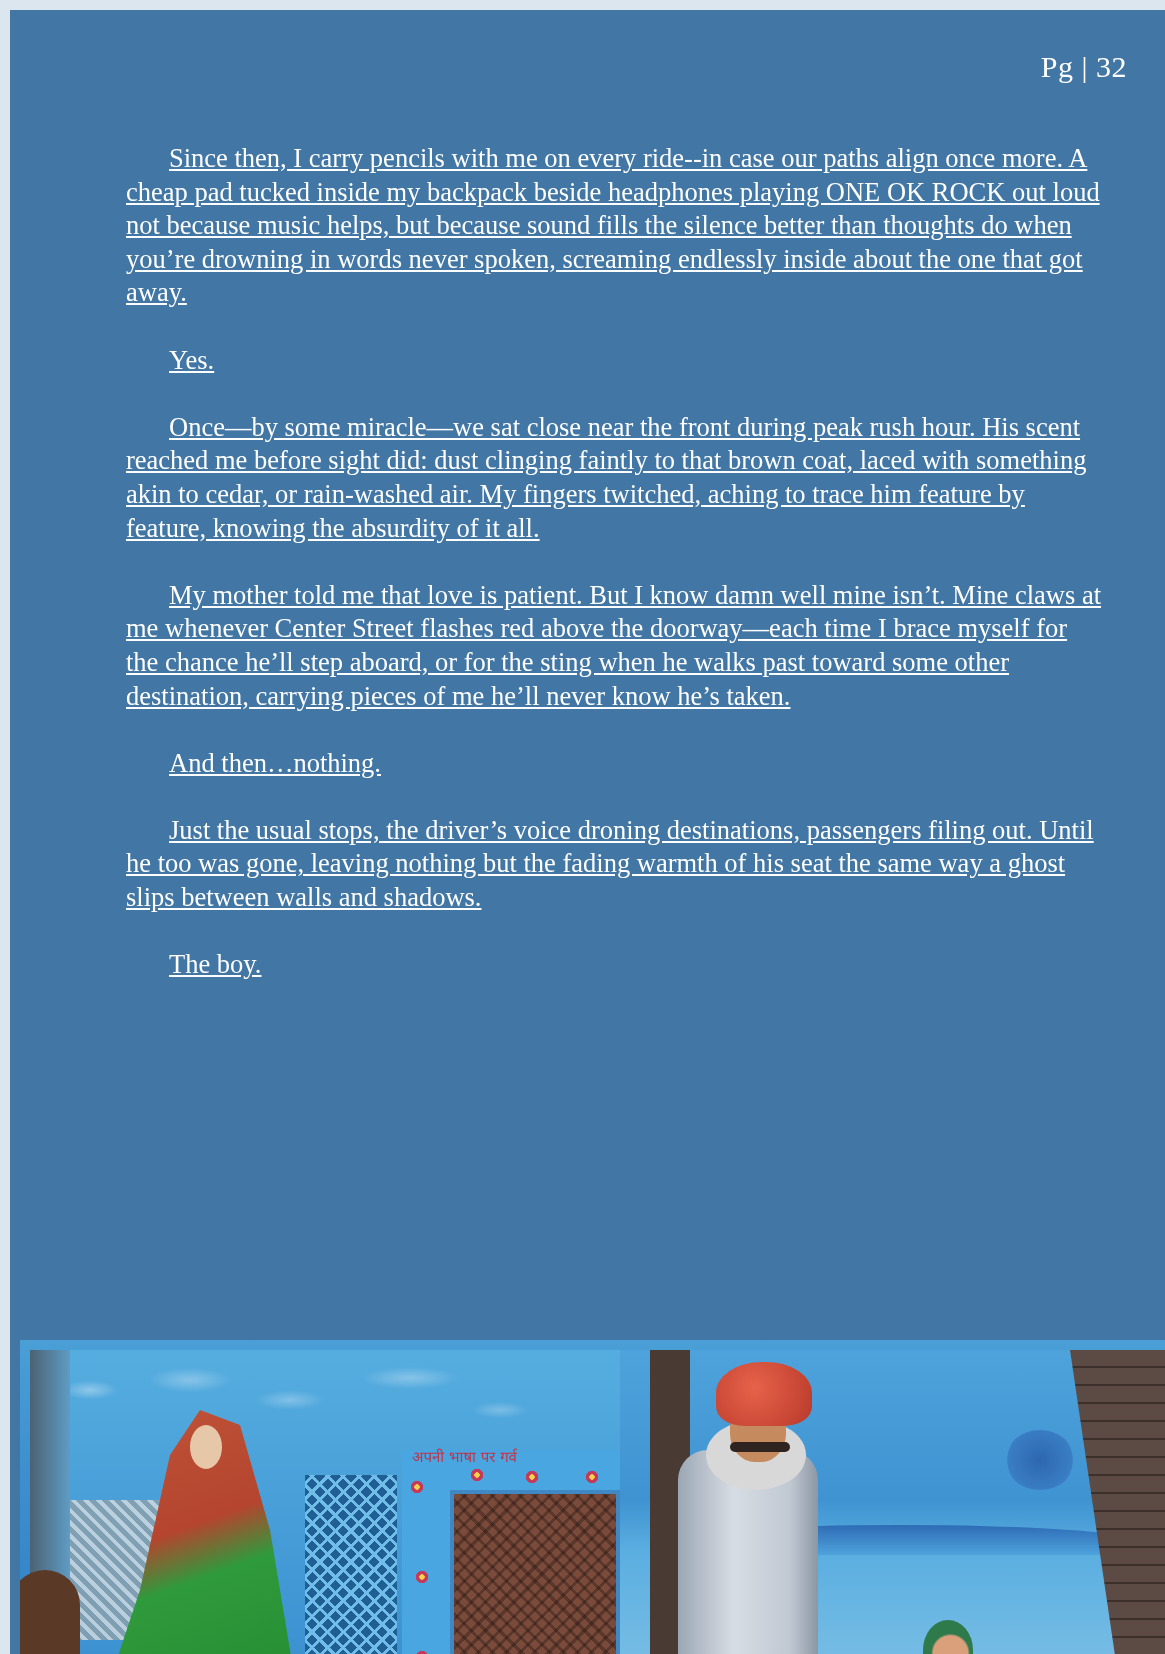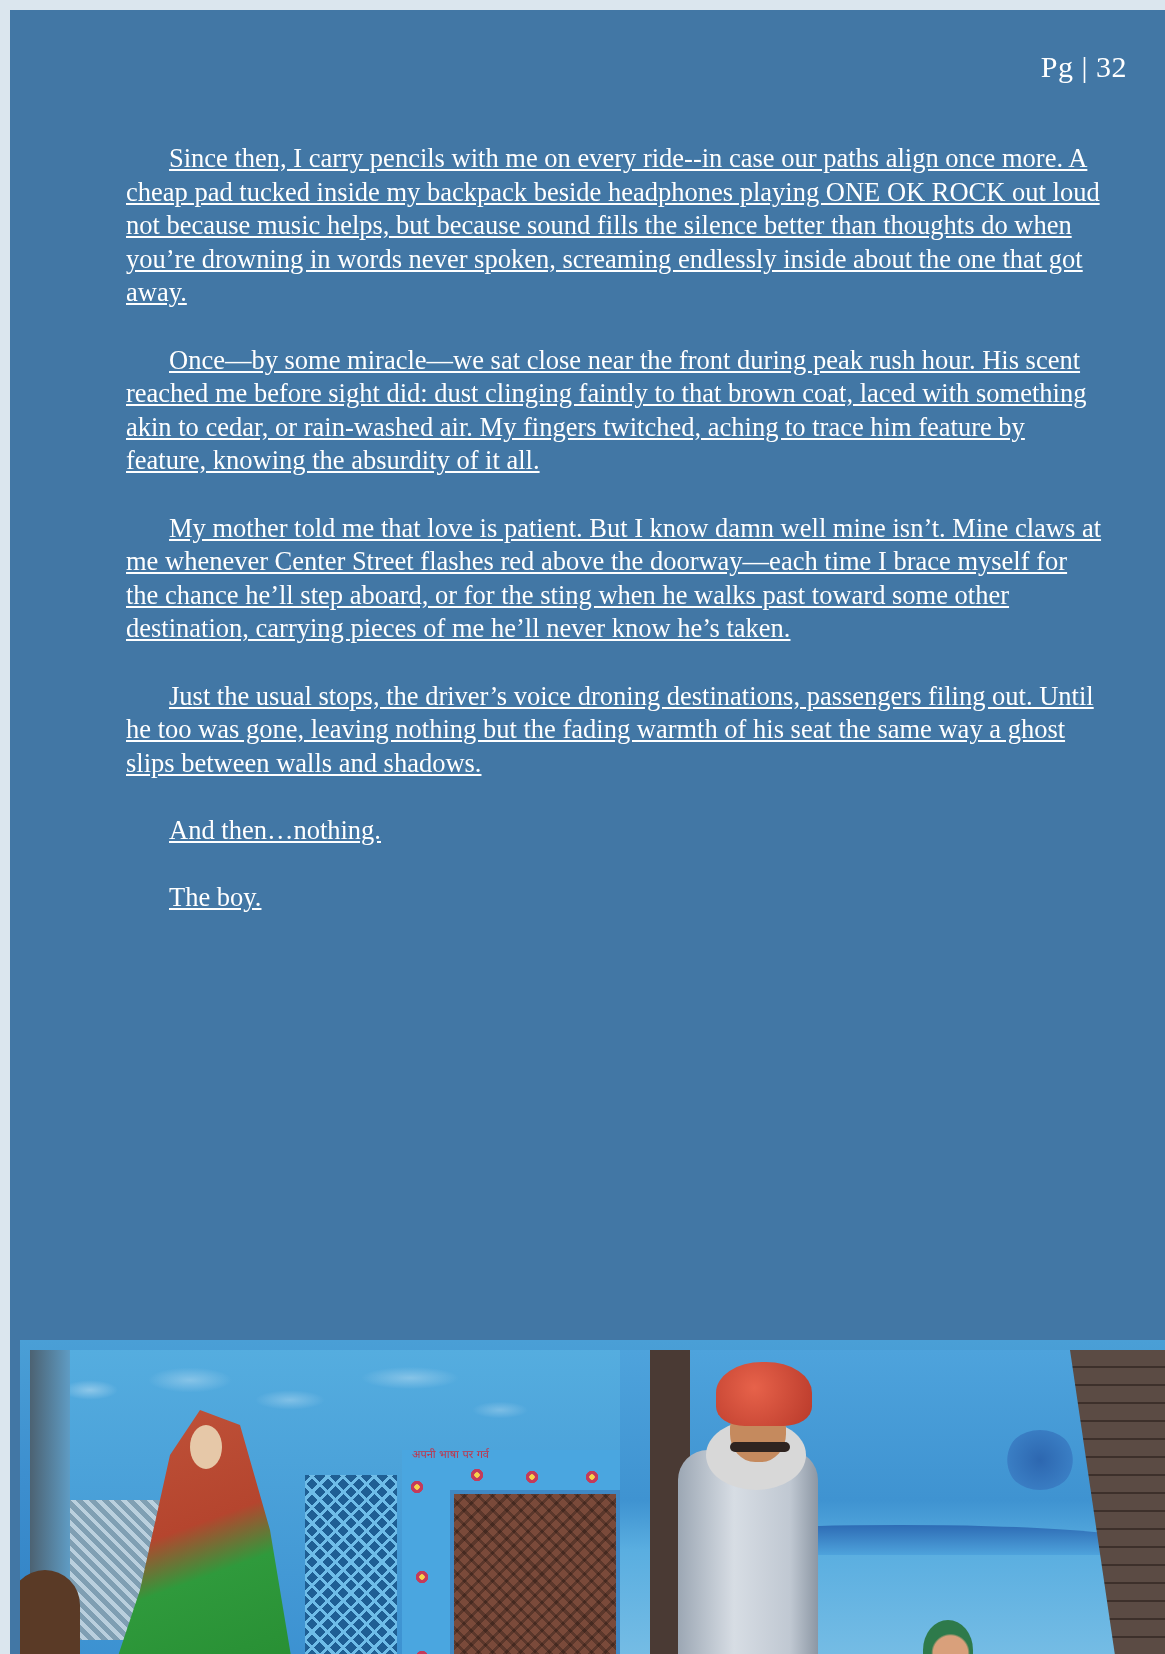--- a/index.html
+++ b/index.html
@@ -51,21 +51,21 @@
     }
     .m-woman-face { position:absolute; left:160px; top:75px; width:32px; height:44px; border-radius:50%; background:#e6c8a8; }
     .m-jali {
       position:absolute; left:275px; top:125px; width:92px; height:210px;
       background:
         repeating-linear-gradient(45deg, transparent 0 8px, #6fbde8 8px 11px),
         repeating-linear-gradient(-45deg, transparent 0 8px, #6fbde8 8px 11px),
         #1f5f94;
     }
     .m-frame { position:absolute; left:372px; top:100px; width:220px; height:240px; background:#4aa6e0; }
-    .m-frame-text { position:absolute; left:382px; top:96px; width:160px; height:10px; font-size:11px; color:#c0344a; font-family:"DejaVu Sans",sans-serif; }
+    .m-frame-text { position:absolute; left:382px; top:96px; width:160px; height:10px; font-size:15px; color:#c0344a; font-family:"DejaVu Sans",sans-serif; }
     .m-door {
       position:absolute; left:420px; top:140px; width:170px; height:200px;
       background:
         repeating-linear-gradient(45deg, rgba(0,0,0,0.25) 0 3px, transparent 3px 10px),
         repeating-linear-gradient(-45deg, rgba(0,0,0,0.25) 0 3px, transparent 3px 10px),
         #7a4a3a;
       border:4px solid #3f88c4;
     }
     .m-flower { position:absolute; width:14px; height:14px; border-radius:50%; background:radial-gradient(circle,#f7d34a 0 25%,#c43b5a 30% 60%, transparent 65%); }
 
@@ -87,24 +87,25 @@
     .m-woman2-body { position:absolute; left:880px; top:320px; width:90px; height:40px; background:linear-gradient(90deg,#4b8d3c,#e0492f 40%,#e0492f 60%,#f0f0f0); }
   </style>
 </head>
 <body>
 
 <div class="page">
   <div class="page-number">Pg | 32</div>
 
   <div class="body-text">
     <p class="para">Since then, I carry pencils with me on every ride--in case our paths align once more. A cheap pad tucked inside my backpack beside headphones playing ONE OK ROCK out loud not because music helps, but because sound fills the silence better than thoughts do when you’re drowning in words never spoken, screaming endlessly inside about the one that got away.</p>
+    <p class="para">Yes.</p>
     <p class="para">Once—by some miracle—we sat close near the front during peak rush hour. His scent reached me before sight did: dust clinging faintly to that brown coat, laced with something akin to cedar, or rain-washed air. My fingers twitched, aching to trace him feature by feature, knowing the absurdity of it all.</p>
     <p class="para">My mother told me that love is patient. But I know damn well mine isn’t. Mine claws at me whenever Center Street flashes red above the doorway—each time I brace myself for the chance he’ll step aboard, or for the sting when he walks past toward some other destination, carrying pieces of me he’ll never know he’s taken.</p>
+    <p class="para">And then…nothing.</p>
     <p class="para">Just the usual stops, the driver’s voice droning destinations, passengers filing out. Until he too was gone, leaving nothing but the fading warmth of his seat the same way a ghost slips between walls and shadows.</p>
-    <p class="para">And then…nothing.</p>
     <p class="para">The boy.</p>
   </div>
 
   <div class="mural" title="Painted blue wall mural: woman in red and green sari beside a lattice window and doorway, man in orange turban with white beard and coat, woman carrying a pot">
     <div class="m-wall-texture"></div>
     <div class="m-left-shadow"></div>
     <div class="m-grille-left"></div>
     <div class="m-pot"></div>
     <div class="m-woman-sari"></div>
     <div class="m-woman-face"></div>

